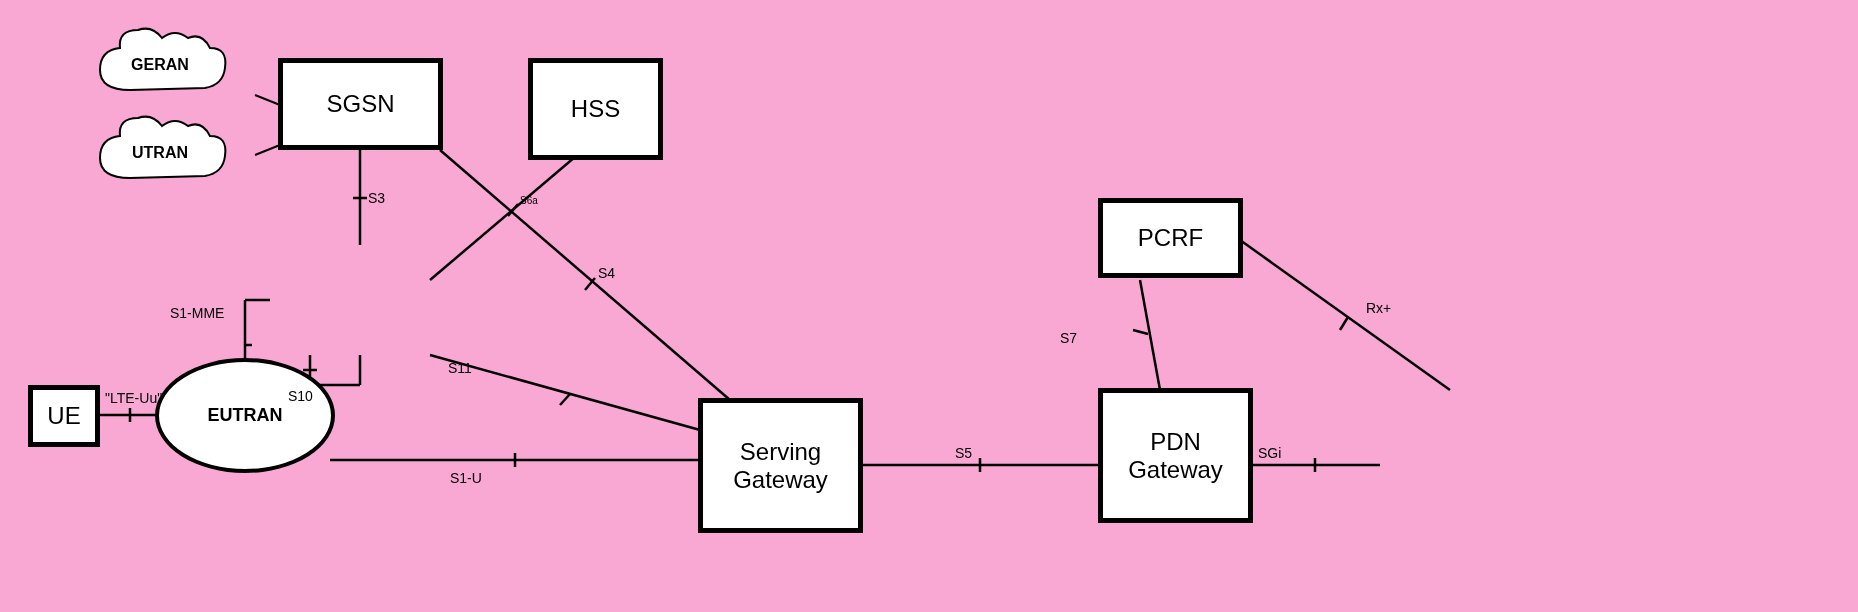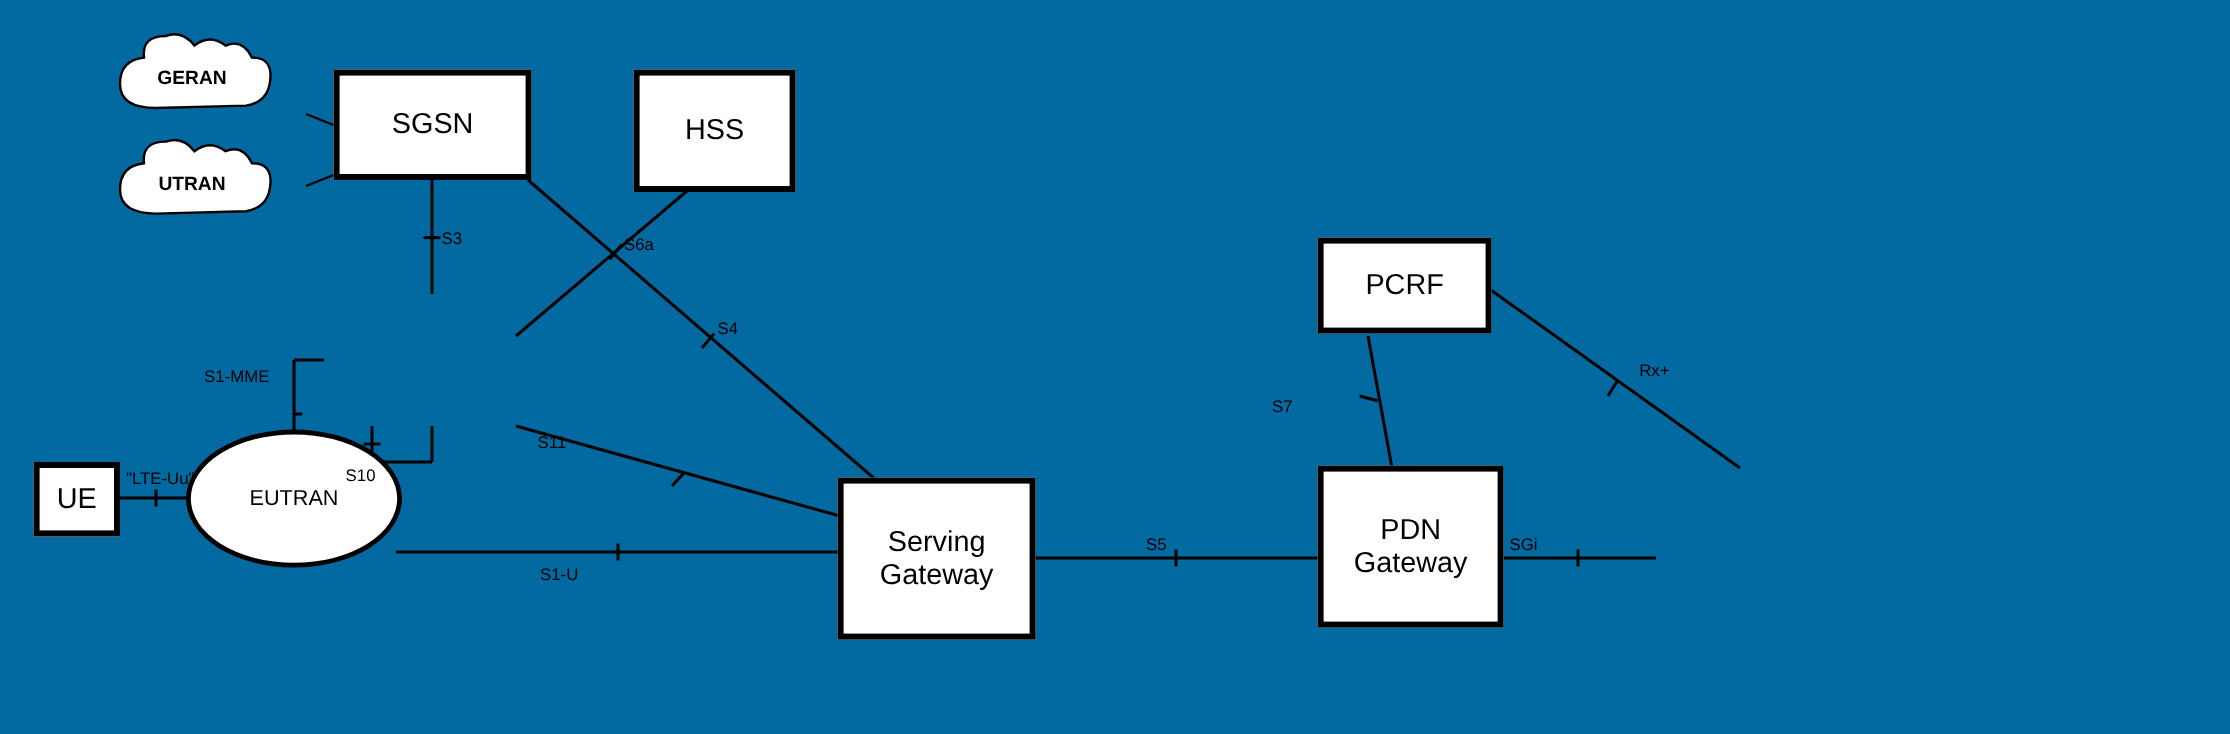--- a/index.html
+++ b/index.html
@@ -8,21 +8,21 @@
       width: 1858px;
       height: 612px;
       overflow: hidden;
       font-family: Arial, sans-serif;
       position: relative;
     }
     .diagram {
       position: relative;
       width: 1858px;
       height: 612px;
-      background: #0369a1;
+      background: #f9a8d4;
     }
     svg {
       position: absolute;
       top: 0; left: 0;
       width: 1858px;
       height: 612px;
     }
     .node-box {
       position: absolute;
       border: 3px solid #000;
@@ -42,21 +42,21 @@
     }
     .ellipse-node {
       position: absolute;
       border: 4px solid #000;
       border-radius: 50%;
       background: #fff;
       display: flex;
       align-items: center;
       justify-content: center;
       font-size: 18px;
-      font-weight: normal;
+      font-weight: bold;
     }
     .label {
       position: absolute;
       font-size: 15px;
       font-weight: normal;
       background: transparent;
     }
   </style>
 </head>
 <body>
@@ -171,21 +171,21 @@
   <div class="label" style="left:170px;top:305px;font-size:14px;">S1-MME</div>
 
   <div class="label" style="left:450px;top:470px;font-size:14px;">S1-U</div>
 
   <div class="label" style="left:368px;top:190px;font-size:14px;">S3</div>
 
   <div class="label" style="left:598px;top:265px;font-size:14px;">S4</div>
 
   <div class="label" style="left:955px;top:445px;font-size:14px;">S5</div>
 
-  <div class="label" style="left:520px;top:195px;font-size:14px;">S6a</div>
+  <div class="label" style="left:520px;top:195px;font-size:10px;">S6a</div>
 
   <div class="label" style="left:1060px;top:330px;font-size:14px;">S7</div>
 
   <div class="label" style="left:288px;top:388px;font-size:14px;">S10</div>
 
   <div class="label" style="left:448px;top:360px;font-size:14px;">S11</div>
 
   <div class="label" style="left:1258px;top:445px;font-size:14px;">SGi</div>
 
   <div class="label" style="left:1350px;top:300px;font-size:14px;margin-left:16px;">Rx+</div>

